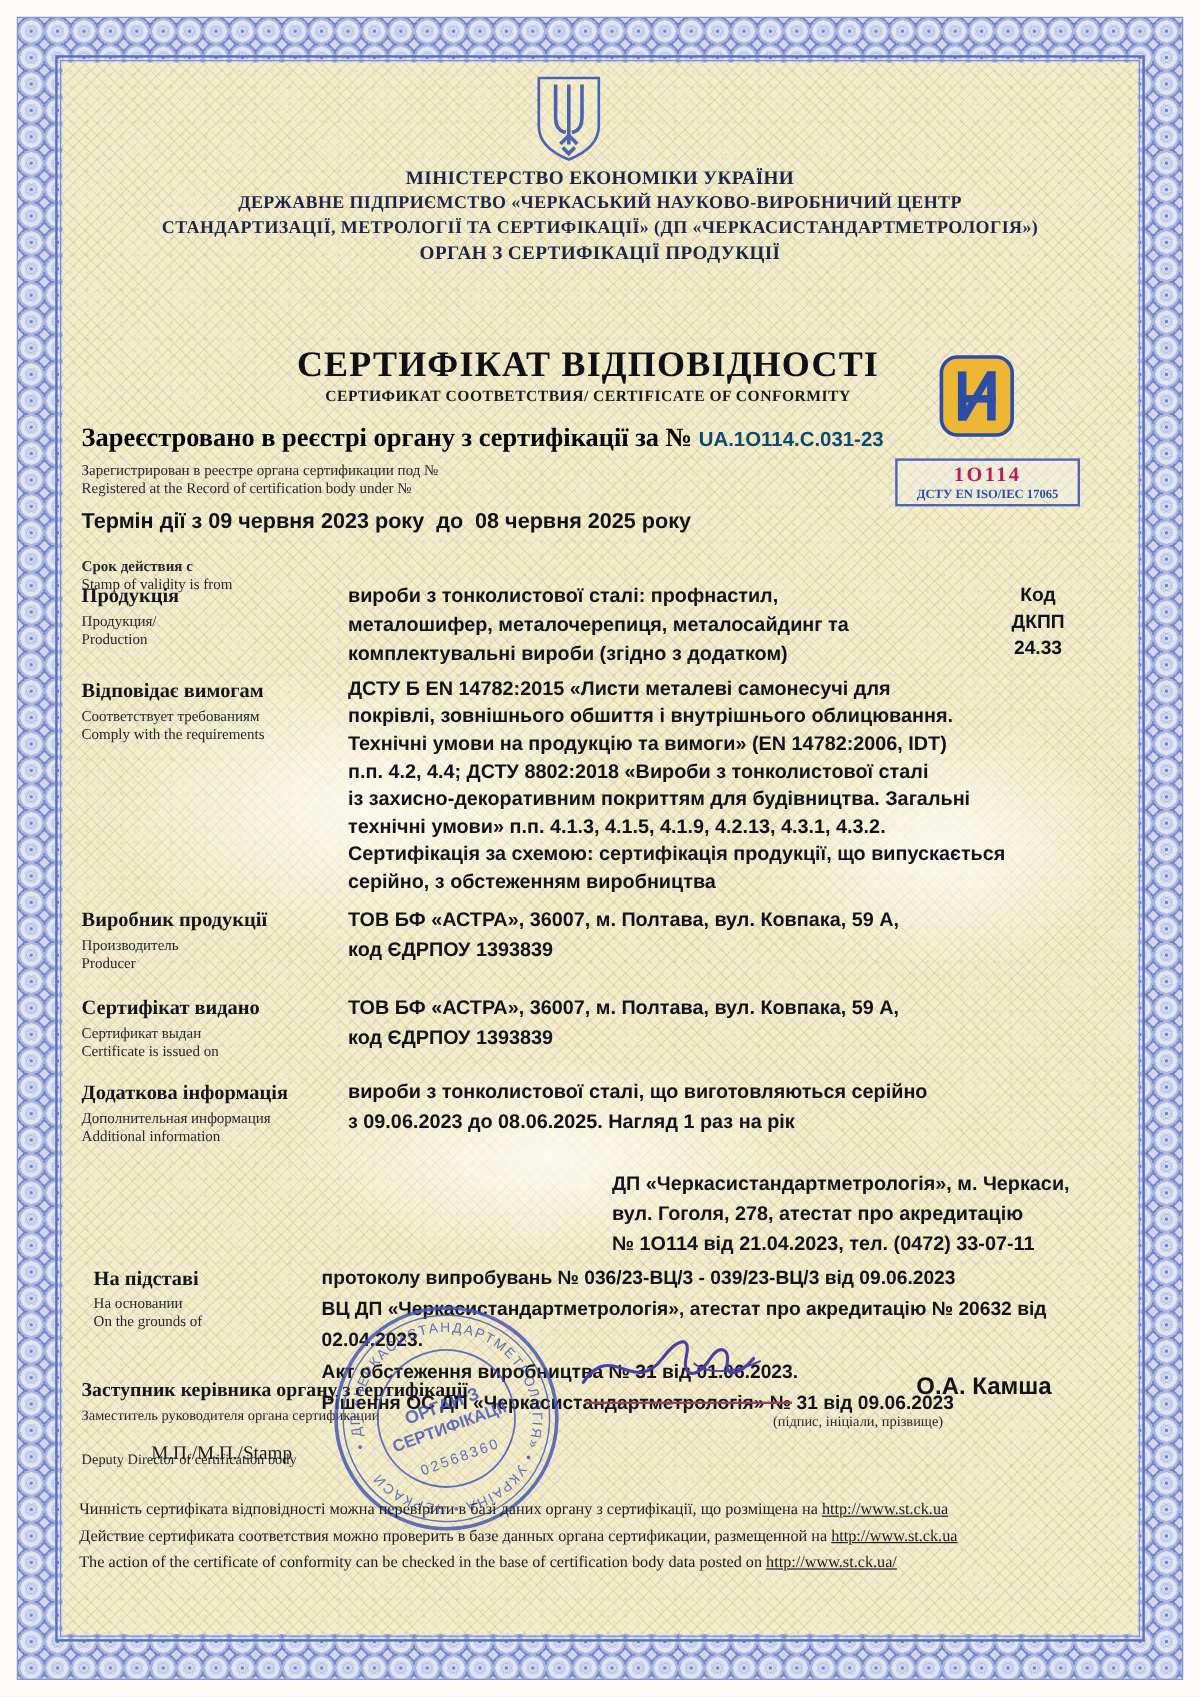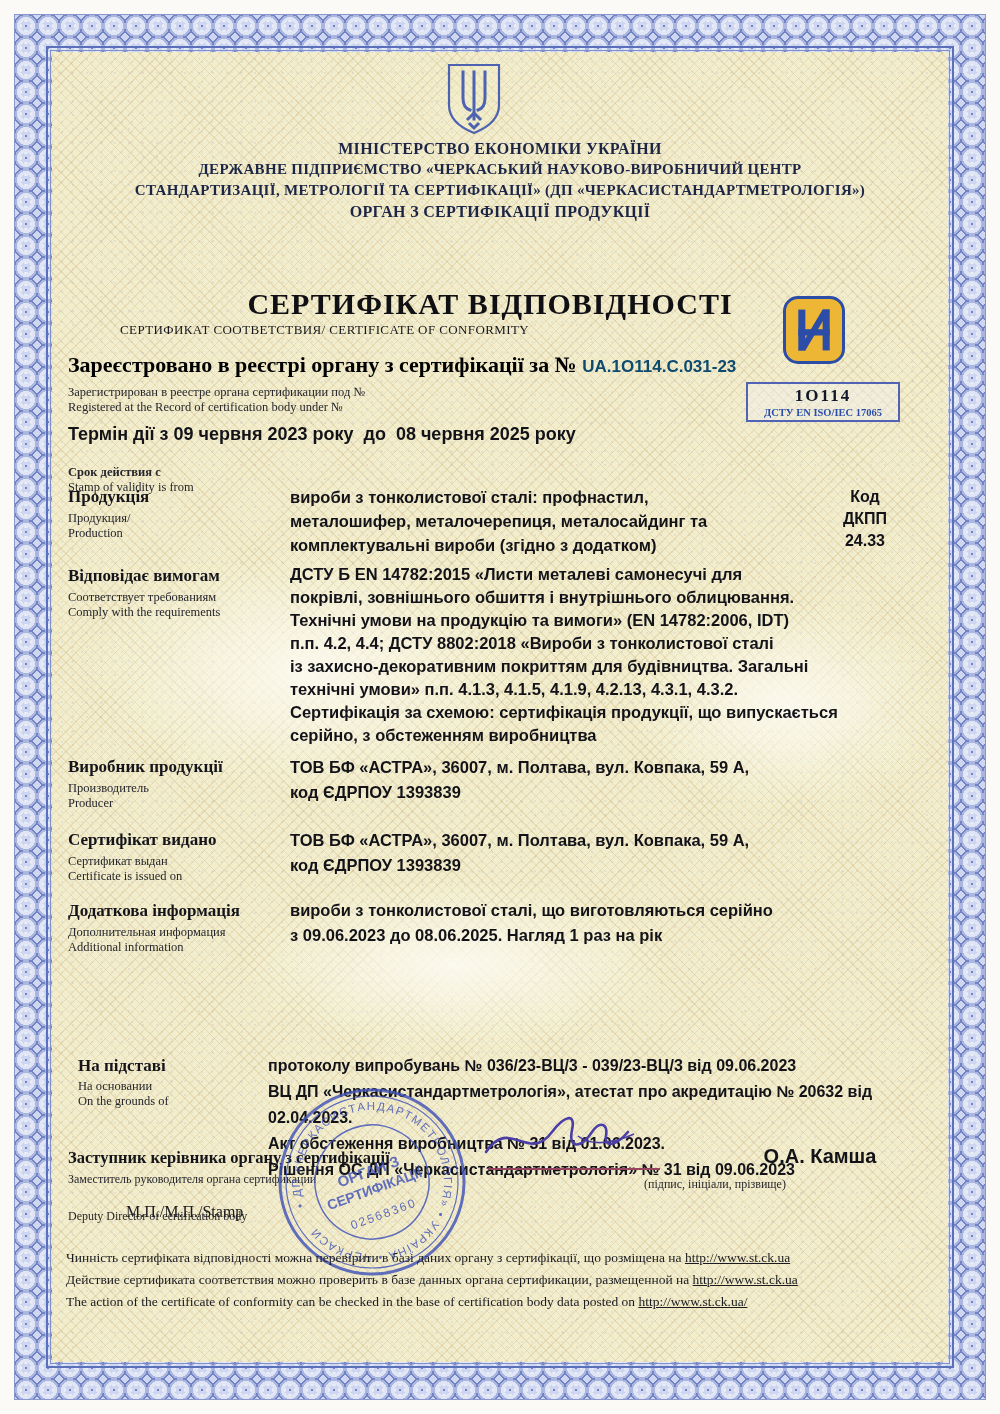--- a/index.html
+++ b/index.html
@@ -20,41 +20,41 @@
     background-image:
       repeating-linear-gradient(45deg, rgba(203,174,118,.28) 0 1px, rgba(0,0,0,0) 1px 7px),
       repeating-linear-gradient(135deg, rgba(203,174,118,.28) 0 1px, rgba(0,0,0,0) 1px 7px),
       radial-gradient(rgba(172,140,198,.17) 1px, rgba(0,0,0,0) 1.6px),
       radial-gradient(rgba(122,158,208,.15) 1px, rgba(0,0,0,0) 1.6px);
     background-size:auto,auto,14px 14px,10px 10px;
     background-position:0 0,0 0,0 0,5px 5px;}
   .wm{position:absolute;border-radius:50%;background:radial-gradient(ellipse at center, rgba(252,250,240,.95), rgba(252,250,240,0) 70%);}
   .hdr{font-family:"Liberation Serif",serif;font-weight:bold;color:#1d2546;text-align:center;letter-spacing:.3px;}
   .doc-title{font-family:"Liberation Serif",serif;font-weight:bold;font-size:30px;color:#0f0f14;letter-spacing:1px;text-align:center;}
-  .doc-subtitle{font-family:"Liberation Serif",serif;font-weight:normal;font-size:13px;color:#17171d;letter-spacing:.4px;}
+  .doc-subtitle{font-family:"Liberation Serif",serif;font-weight:bold;font-size:13px;color:#17171d;text-align:center;letter-spacing:.4px;}
   .lbl{font-family:"Liberation Serif",serif;font-weight:bold;font-size:17px;color:#14141a;}
   .sub{font-family:"Liberation Serif",serif;font-size:12.5px;color:#26262c;line-height:15px;}
   .val{font-family:"Liberation Sans",sans-serif;font-weight:bold;font-size:16.5px;color:#121218;line-height:24px;white-space:pre-line;}
   .val.lh23{line-height:23px;}
   .val.lh25{line-height:25px;}
   .val.lh26{font-size:16px;line-height:26px;}
   .regline{font-family:"Liberation Serif",serif;font-weight:bold;font-size:22px;color:#000000;margin-top:32px;}
   .regnum{font-family:"Liberation Sans",sans-serif;font-weight:bold;font-size:17px;color:#0c4a6e;}
   .validity-main{font-family:"Liberation Sans",sans-serif;font-weight:bold;font-size:18px;color:#121218;white-space:pre-wrap;}
   .code-block{font-family:"Liberation Sans",sans-serif;font-weight:bold;font-size:16px;color:#121218;line-height:22px;text-align:center;white-space:pre-line;}
   .footer-line{font-family:"Liberation Serif",serif;font-size:13.5px;color:#1a1a1f;line-height:22px;}
   .footer-line .url{text-decoration:underline;}
   .mp-note{font-family:"Liberation Serif",serif;font-size:16px;color:#1a1a1f;margin-left:31px;}
   .sig-caption{font-family:"Liberation Serif",serif;font-size:12px;color:#26262c;text-align:center;}
   .sig-name{font-family:"Liberation Sans",sans-serif;font-weight:bold;font-size:20px;color:#121218;}
 
   
   .acc-logo{position:absolute;left:783px;top:296px;width:62px;height:68px;background:#edb735;border:3px solid #2b4da8;border-radius:15px;display:flex;align-items:center;justify-content:center;box-sizing:border-box;}
   .acc-box{position:absolute;left:746px;top:382px;width:154px;height:40px;border:2px solid #5063b5;background:rgba(240,240,250,.35);text-align:center;box-sizing:border-box;}
-  .acc-num{font-family:"Liberation Serif",serif;font-weight:bold;font-size:17px;color:#0f172a;letter-spacing:2px;line-height:20px;margin-top:2px;}
+  .acc-num{font-family:"Liberation Serif",serif;font-weight:bold;font-size:17px;color:#be185d;letter-spacing:2px;line-height:20px;margin-top:2px;}
   .acc-std{font-family:"Liberation Serif",serif;font-weight:bold;font-size:10.5px;color:#2b4da8;line-height:13px;}
 
   
   .stamp-wrap{position:absolute;left:272px;top:1082px;width:200px;height:200px;transform:rotate(-20deg);opacity:.82;}
   .sig-underline{position:absolute;left:488px;top:1168px;width:172px;border-top:2px solid #97455f;}
 </style>
 </head>
 <body>
 
 <div class="paper">
@@ -162,20 +162,23 @@
 код ЄДРПОУ 1393839</div>
 
   <div class="abs" style="left:68px;top:901px;">
     <div class="lbl">Додаткова інформація</div>
     <div class="sub" style="margin-top:4px;">Дополнительная информация</div>
     <div class="sub">Additional information</div>
   </div>
   <div class="abs val lh25" style="left:290px;top:898px;width:620px;">вироби з тонколистової сталі, що виготовляються серійно
 з 09.06.2023 до 08.06.2025. Нагляд 1 раз на рік</div>
 
+  <div class="abs val lh25" style="left:510px;top:975px;width:430px;">ДП «Черкасистандартметрологія», м. Черкаси,
+вул. Гоголя, 278, атестат про акредитацію
+№ 1О114 від 21.04.2023, тел. (0472) 33-07-11</div>
 
   <div class="abs" style="left:78px;top:1056px;">
     <div class="lbl">На підставі</div>
     <div class="sub" style="margin-top:3px;">На основании</div>
     <div class="sub">On the grounds of</div>
   </div>
   <div class="abs val lh26" style="left:268px;top:1053px;width:680px;">протоколу випробувань № 036/23-ВЦ/3 - 039/23-ВЦ/3 від 09.06.2023
 ВЦ ДП «Черкасистандартметрологія», атестат про акредитацію № 20632 від 02.04.2023.
 Акт обстеження виробництва № 31 від 01.06.2023.
 Рішення ОС ДП «Черкасистандартметрологія» № 31 від 09.06.2023</div>

